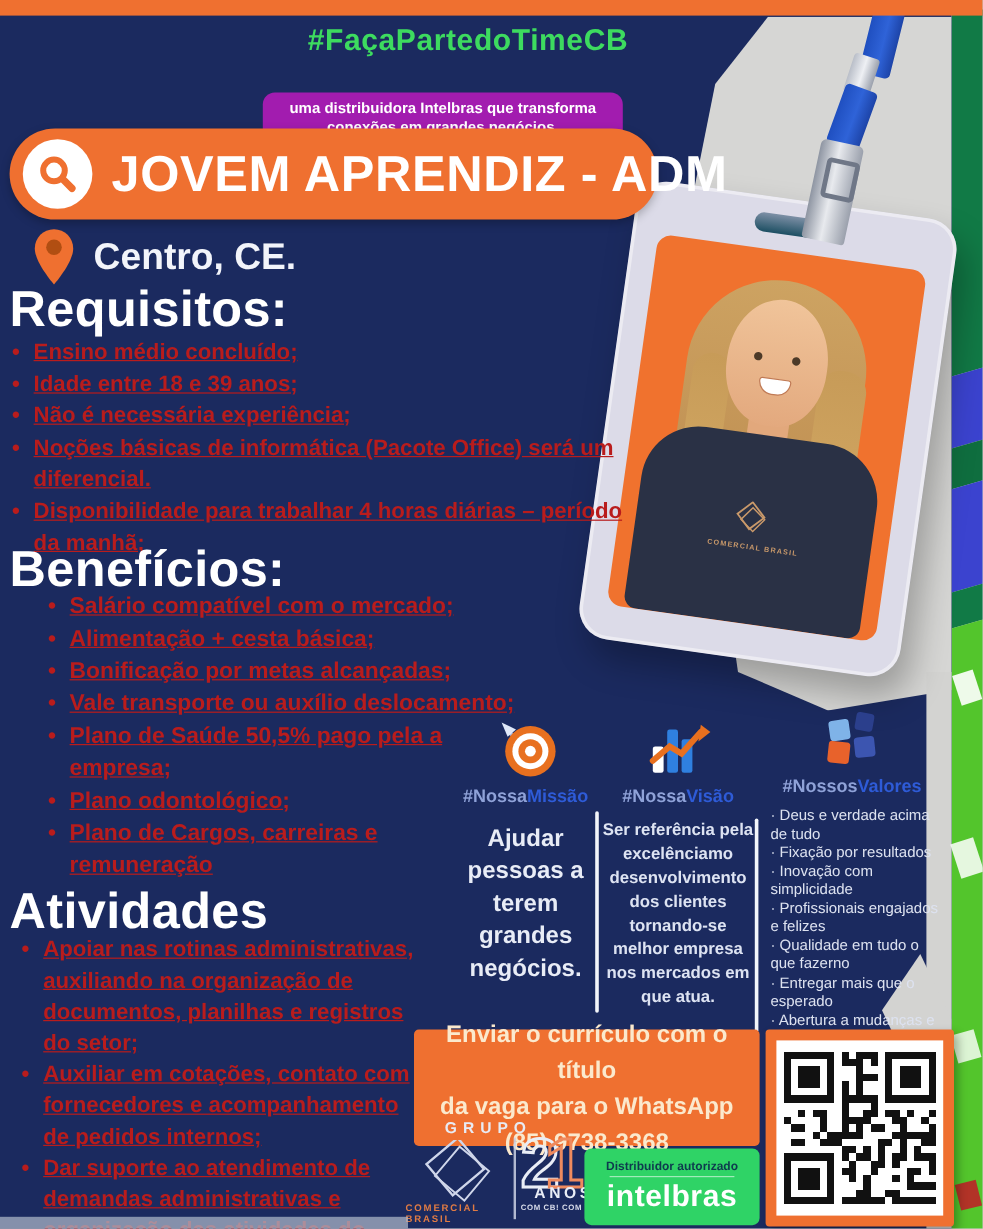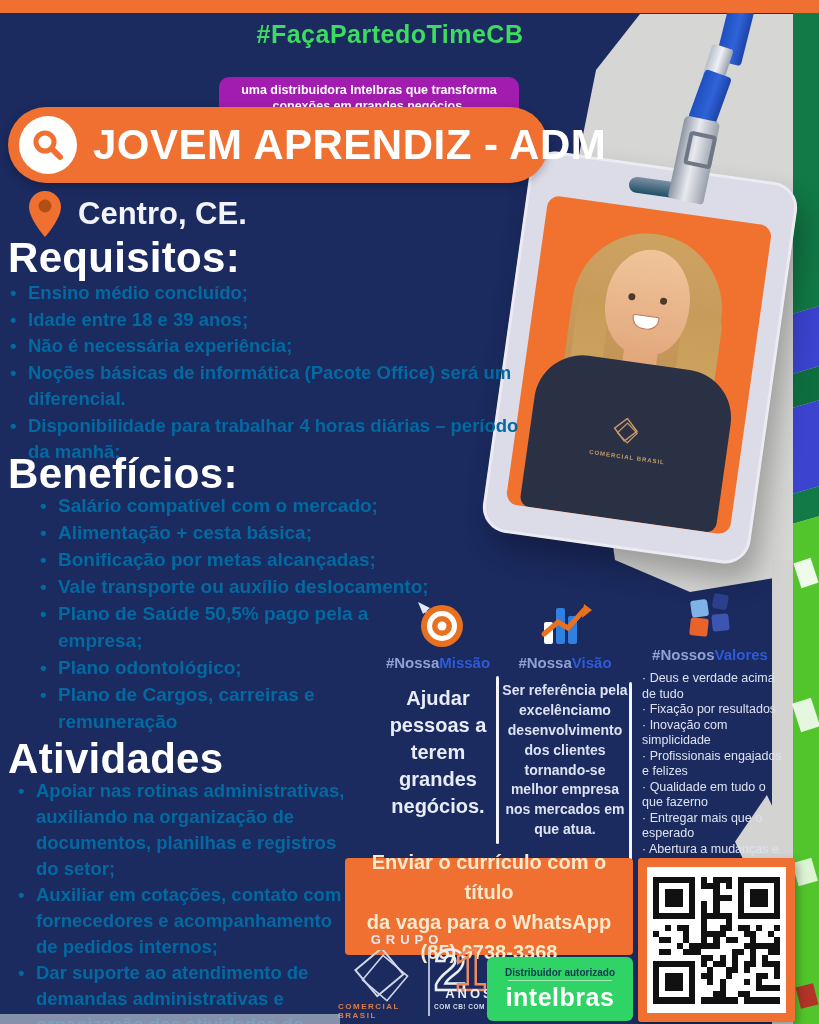--- a/index.html
+++ b/index.html
@@ -72,21 +72,21 @@
 
   
   .loc-row{left:28px;top:190px;display:flex;align-items:center;gap:16px;}
   .loc-text{font-size:31px;font-weight:800;color:#f2f4fa;}
 
   
   .sec-h{font-size:42px;font-weight:800;color:#ffffff;letter-spacing:.3px;}
   .h-req{left:8px;top:234px;}
   .h-ben{left:8px;top:450px;}
   .h-act{left:8px;top:735px;}
-  ul.blist{margin:0;padding:0;list-style:none;color:#0369a1;font-weight:600;}
+  ul.blist{margin:0;padding:0;list-style:none;color:#b91c1c;font-weight:600;text-decoration:underline;}
   ul.blist li{position:relative;padding-left:20px;}
   ul.blist li::before{content:"•";position:absolute;left:2px;}
   .req-list{left:8px;top:280px;width:525px;font-size:18.5px;line-height:26.5px;}
   .ben-list{left:38px;top:492px;width:400px;font-size:19px;line-height:27px;}
   .act-list{left:16px;top:778px;width:338px;font-size:18.5px;line-height:26px;}
 
   
   .col{text-align:center;}
   .tag{font-size:15px;font-weight:600;color:#8fa2d8;}
   .tag b{color:#2e5bd7;font-weight:800;}

